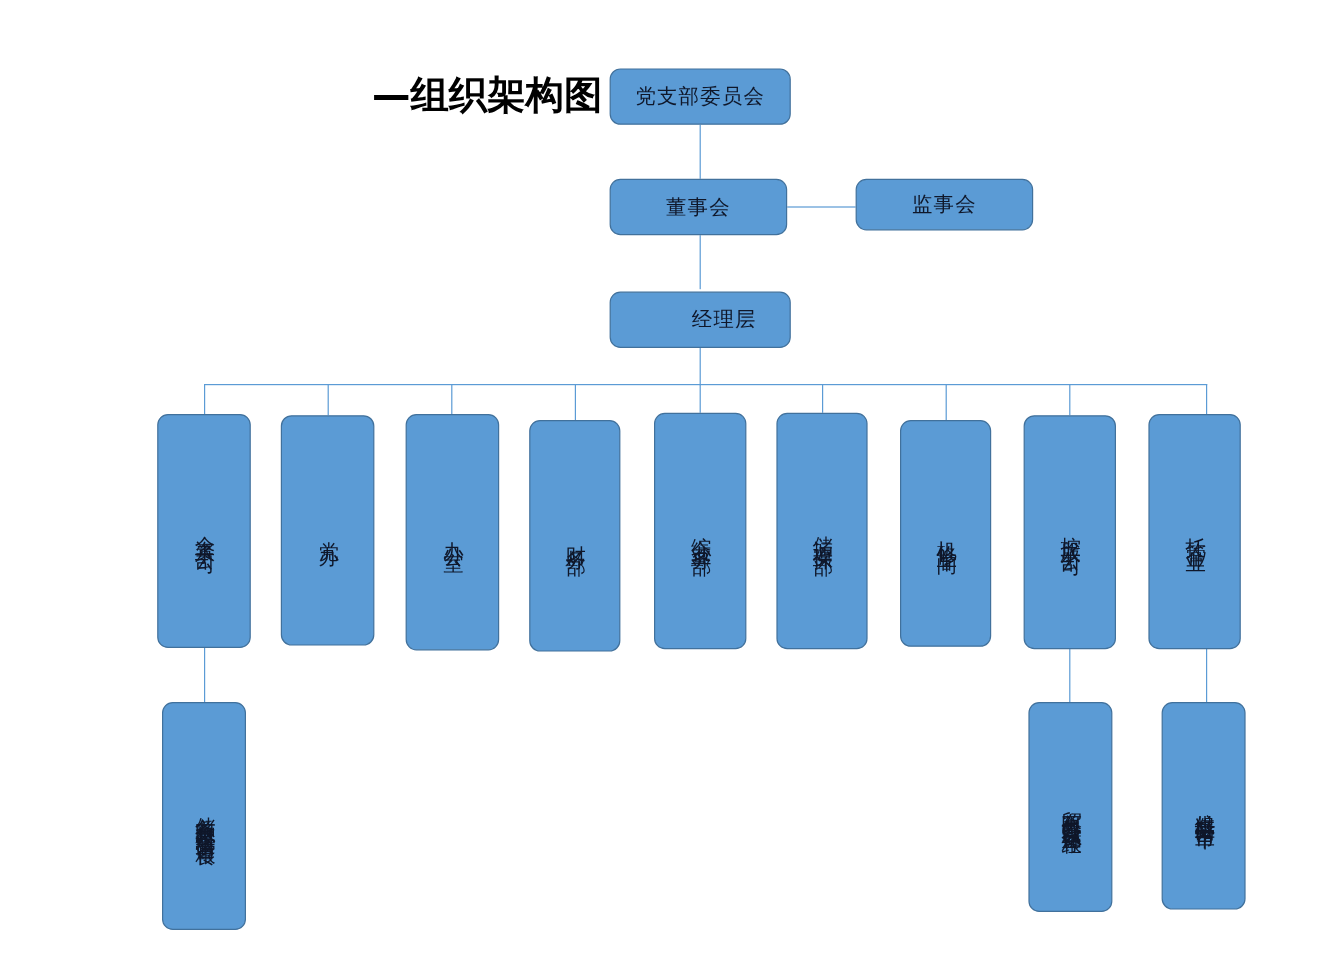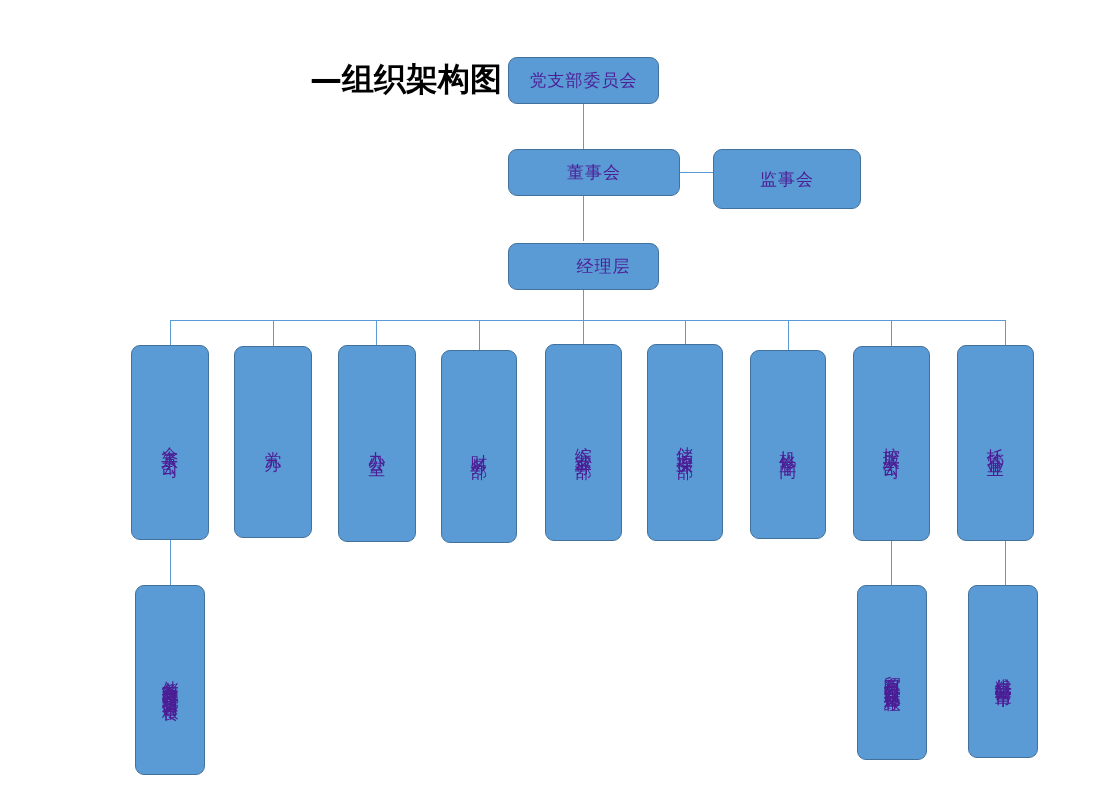--- a/index.html
+++ b/index.html
@@ -49,21 +49,21 @@
   .line.v { width: 1px; }
   .line.h { height: 1px; }
 
   
   .box {
     position: absolute;
     box-sizing: border-box;
     background: #5B9BD5;
     border: 1px solid #41719C;
     border-radius: 9px;
-    color: #4c1d95;
+    color: #0f172a;
     display: flex;
     align-items: center;
     justify-content: center;
     text-align: center;
     overflow: hidden;
   }
   .box.horiz {
     font-size: 17px;
     letter-spacing: 1px;
   }
@@ -117,24 +117,24 @@
   <div class="line v" style="left:1005px; top:320px; height:25px;"></div>
 
   <div class="line v" style="left:170px; top:540px; height:45px;"></div>
   <div class="line v" style="left:891px; top:540px; height:45px;"></div>
   <div class="line v" style="left:1005px; top:540px; height:45px;"></div>
 
   <div class="box horiz" style="left:508px; top:57px; width:151px; height:47px;">
     <span>党支部委员会</span>
   </div>
 
-  <div class="box horiz" style="left:508px; top:149px; width:172px; height:47px;">
+  <div class="box horiz" style="left:508px; top:149px; width:148px; height:47px;">
     <span>董事会</span>
   </div>
-  <div class="box horiz" style="left:713px; top:149px; width:148px; height:60px;">
+  <div class="box horiz" style="left:713px; top:149px; width:148px; height:43px;">
     <span>监事会</span>
   </div>
 
   <div class="box horiz" style="left:508px; top:243px; width:151px; height:47px;padding-left:40px;">
     <span>经理层</span>
   </div>
 
   <div class="box vert" style="left:131px; top:345px; width:78px; height:195px;">
     <span class="txt">全资子公司</span>
   </div>

